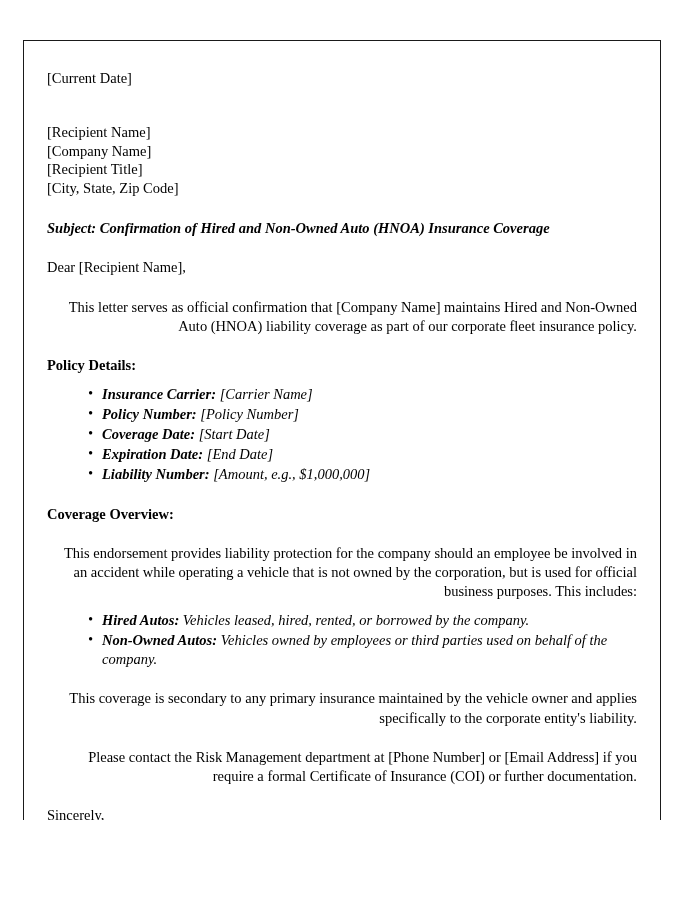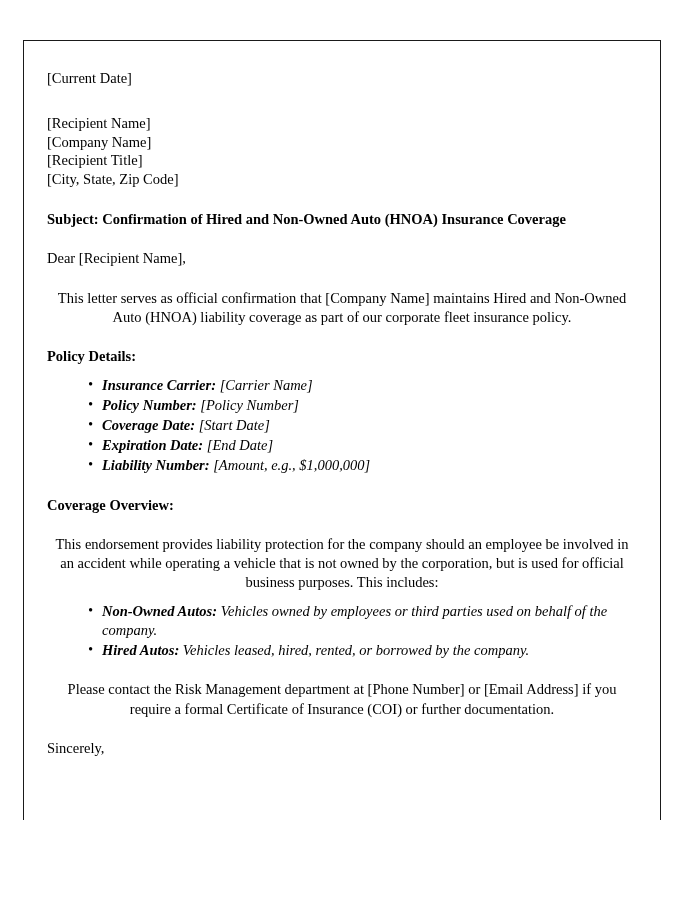--- a/index.html
+++ b/index.html
@@ -35,40 +35,41 @@
     font-size: 14.5px;
     line-height: 1.32;
   }
 
   
   .date-line {
     margin: 8px 0 0 0;
   }
 
   .address-block {
-    margin: 26px 0 0 0;
+    margin: 35px 0 0 0;
     line-height: 1.28;
     font-family: Liberation Serif, serif;
   }
   .address-block div {
     white-space: nowrap;
   }
 
   .subject {
     font-weight: bold;
     margin: 22px 0 9px 0;
+    font-style: italic;
   }
 
   .salutation {
     margin: 20px 0 0 0;
   }
 
   .para {
     margin: 20px 0 0 0;
-    text-align: center;
+    text-align: right;
   }
 
   .section-heading {
     font-weight: bold;
     margin: 20px 0 0 0;
     font-family: Liberation Serif, serif;
   }
 
   ul.bullets {
     margin: 10px 0 0 0;
@@ -143,28 +144,29 @@
         <span>[Amount, e.g., $1,000,000]</span>
       </li>
     </ul>
 
     <div class="section-heading">Coverage Overview:</div>
 
     <div class="para">This endorsement provides liability protection for the company should an employee be involved in an accident while operating a vehicle that is not owned by the corporation, but is used for official business purposes. This includes:</div>
 
     <ul class="bullets">
       <li>
+        <span class="term">Hired Autos:</span>
+        <span>Vehicles leased, hired, rented, or borrowed by the company.</span>
+      </li>
+      <li>
         <span class="term">Non-Owned Autos:</span>
         <span>Vehicles owned by employees or third parties used on behalf of the company.</span>
       </li>
-      <li>
-        <span class="term">Hired Autos:</span>
-        <span>Vehicles leased, hired, rented, or borrowed by the company.</span>
-      </li>
     </ul>
 
+    <div class="para">This coverage is secondary to any primary insurance maintained by the vehicle owner and applies specifically to the corporate entity's liability.</div>
 
     <div class="para">Please contact the Risk Management department at [Phone Number] or [Email Address] if you require a formal Certificate of Insurance (COI) or further documentation.</div>
 
     <div class="closing">Sincerely,</div>
 
   </div>
 </div>
 
 </body></html>

